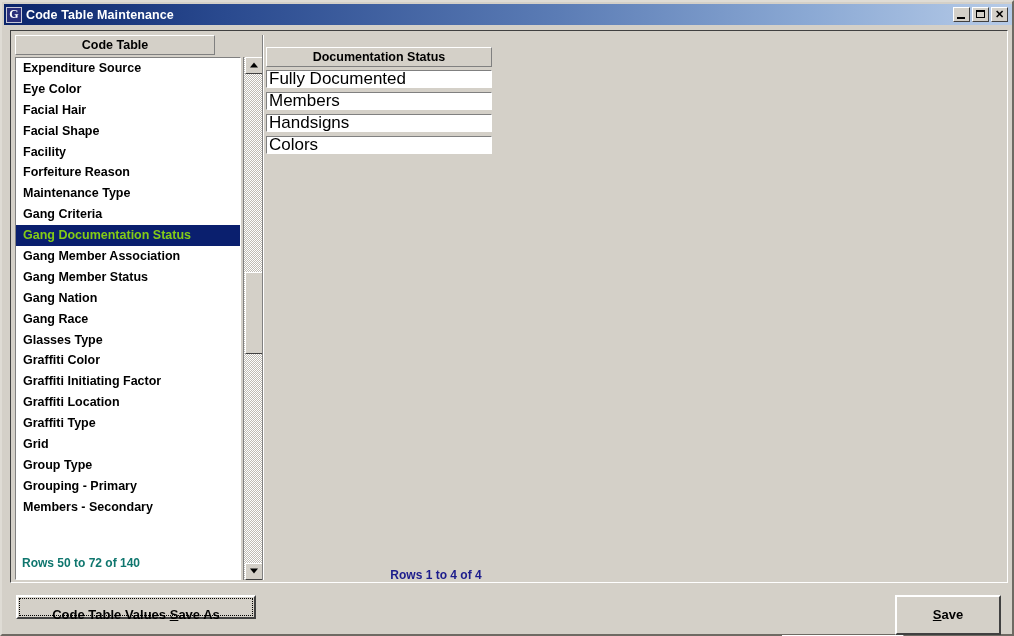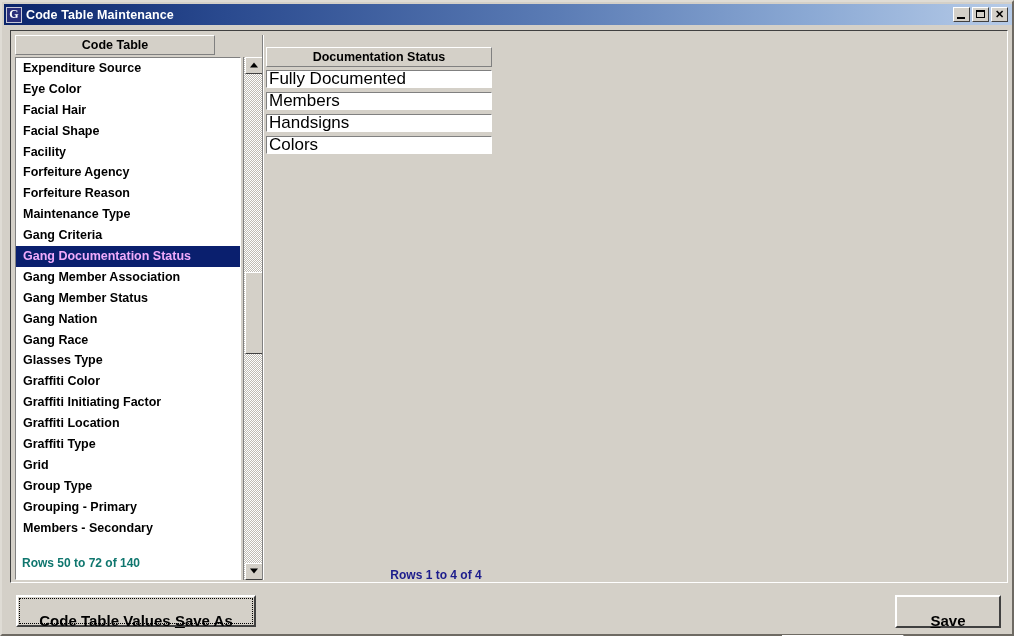--- a/index.html
+++ b/index.html
@@ -157,21 +157,21 @@
     line-height: 20.9px;
     padding-left: 7px;
     font-weight: bold;
     font-size: 12.5px;
     color: #000;
     white-space: nowrap;
     overflow: hidden;
   }
   .list-row.selected {
     background: #0a1f6e;
-    color: #f0abfc;
+    color: #84cc16;
   }
   #left-status {
     position: absolute;
     left: 7px; top: 521px;
     width: 215px;
     font-weight: bold;
     font-size: 12px;
     color: #0f766e;
     white-space: nowrap;
   }
@@ -303,24 +303,24 @@
   .btn {
     position: absolute;
     background: #d4d0c8;
     border-left: 2px solid #ffffff;
     border-top: 2px solid #ffffff;
     border-right: 2px solid #404040;
     border-bottom: 2px solid #404040;
     box-sizing: border-box;
     font-family: "Liberation Sans", sans-serif;
     font-weight: bold;
-    font-size: 15px;
-    color: #000;
-    text-align: center;
-    padding: 14px;
+    font-size: 13px;
+    color: #000;
+    text-align: center;
+    padding: 8px;
   }
   #btn-saveas {
     left: 14px; top: 8px;
     width: 240px; height: 24px;
     line-height: 20px;
   }
   #btn-saveas .focus-ring {
     display: block;
     position: absolute;
     left: 1px; top: 1px; right: 1px; bottom: 1px;
@@ -329,21 +329,21 @@
   }
   #btn-saveas .lbl { position: relative; z-index: 1; line-height: 20px; display:block;}
   #btn-insertrow {
     left: 780px; top: 8px;
     width: 122px; height: 24px;
     line-height: 20px;
     margin-top: 40px;
   }
   #btn-save {
     left: 893px; top: 8px;
-    width: 106px; height: 33px;
+    width: 106px; height: 40px;
     line-height: 20px;
   }
   .accel { text-decoration: underline; }
 </style>
 </head>
 <body>
 
 <div id="window">
 
   <div id="titlebar">
@@ -361,21 +361,20 @@
     <div id="left-panel">
       <div id="codetable-header">Code Table</div>
 
       <div id="list-outer">
 
       <div class="list-row">Expenditure Source</div>
           <div class="list-row">Eye Color</div>
           <div class="list-row">Facial Hair</div>
           <div class="list-row">Facial Shape</div>
           <div class="list-row">Facility</div>
-          <div class="list-row">Forfeiture Agency</div>
           <div class="list-row">Forfeiture Reason</div>
           <div class="list-row">Maintenance Type</div>
           <div class="list-row">Gang Criteria</div>
           <div class="list-row selected">Gang Documentation Status</div>
           <div class="list-row">Gang Member Association</div>
           <div class="list-row">Gang Member Status</div>
           <div class="list-row">Gang Nation</div>
           <div class="list-row">Gang Race</div>
           <div class="list-row">Glasses Type</div>
           <div class="list-row">Graffiti Color</div>

